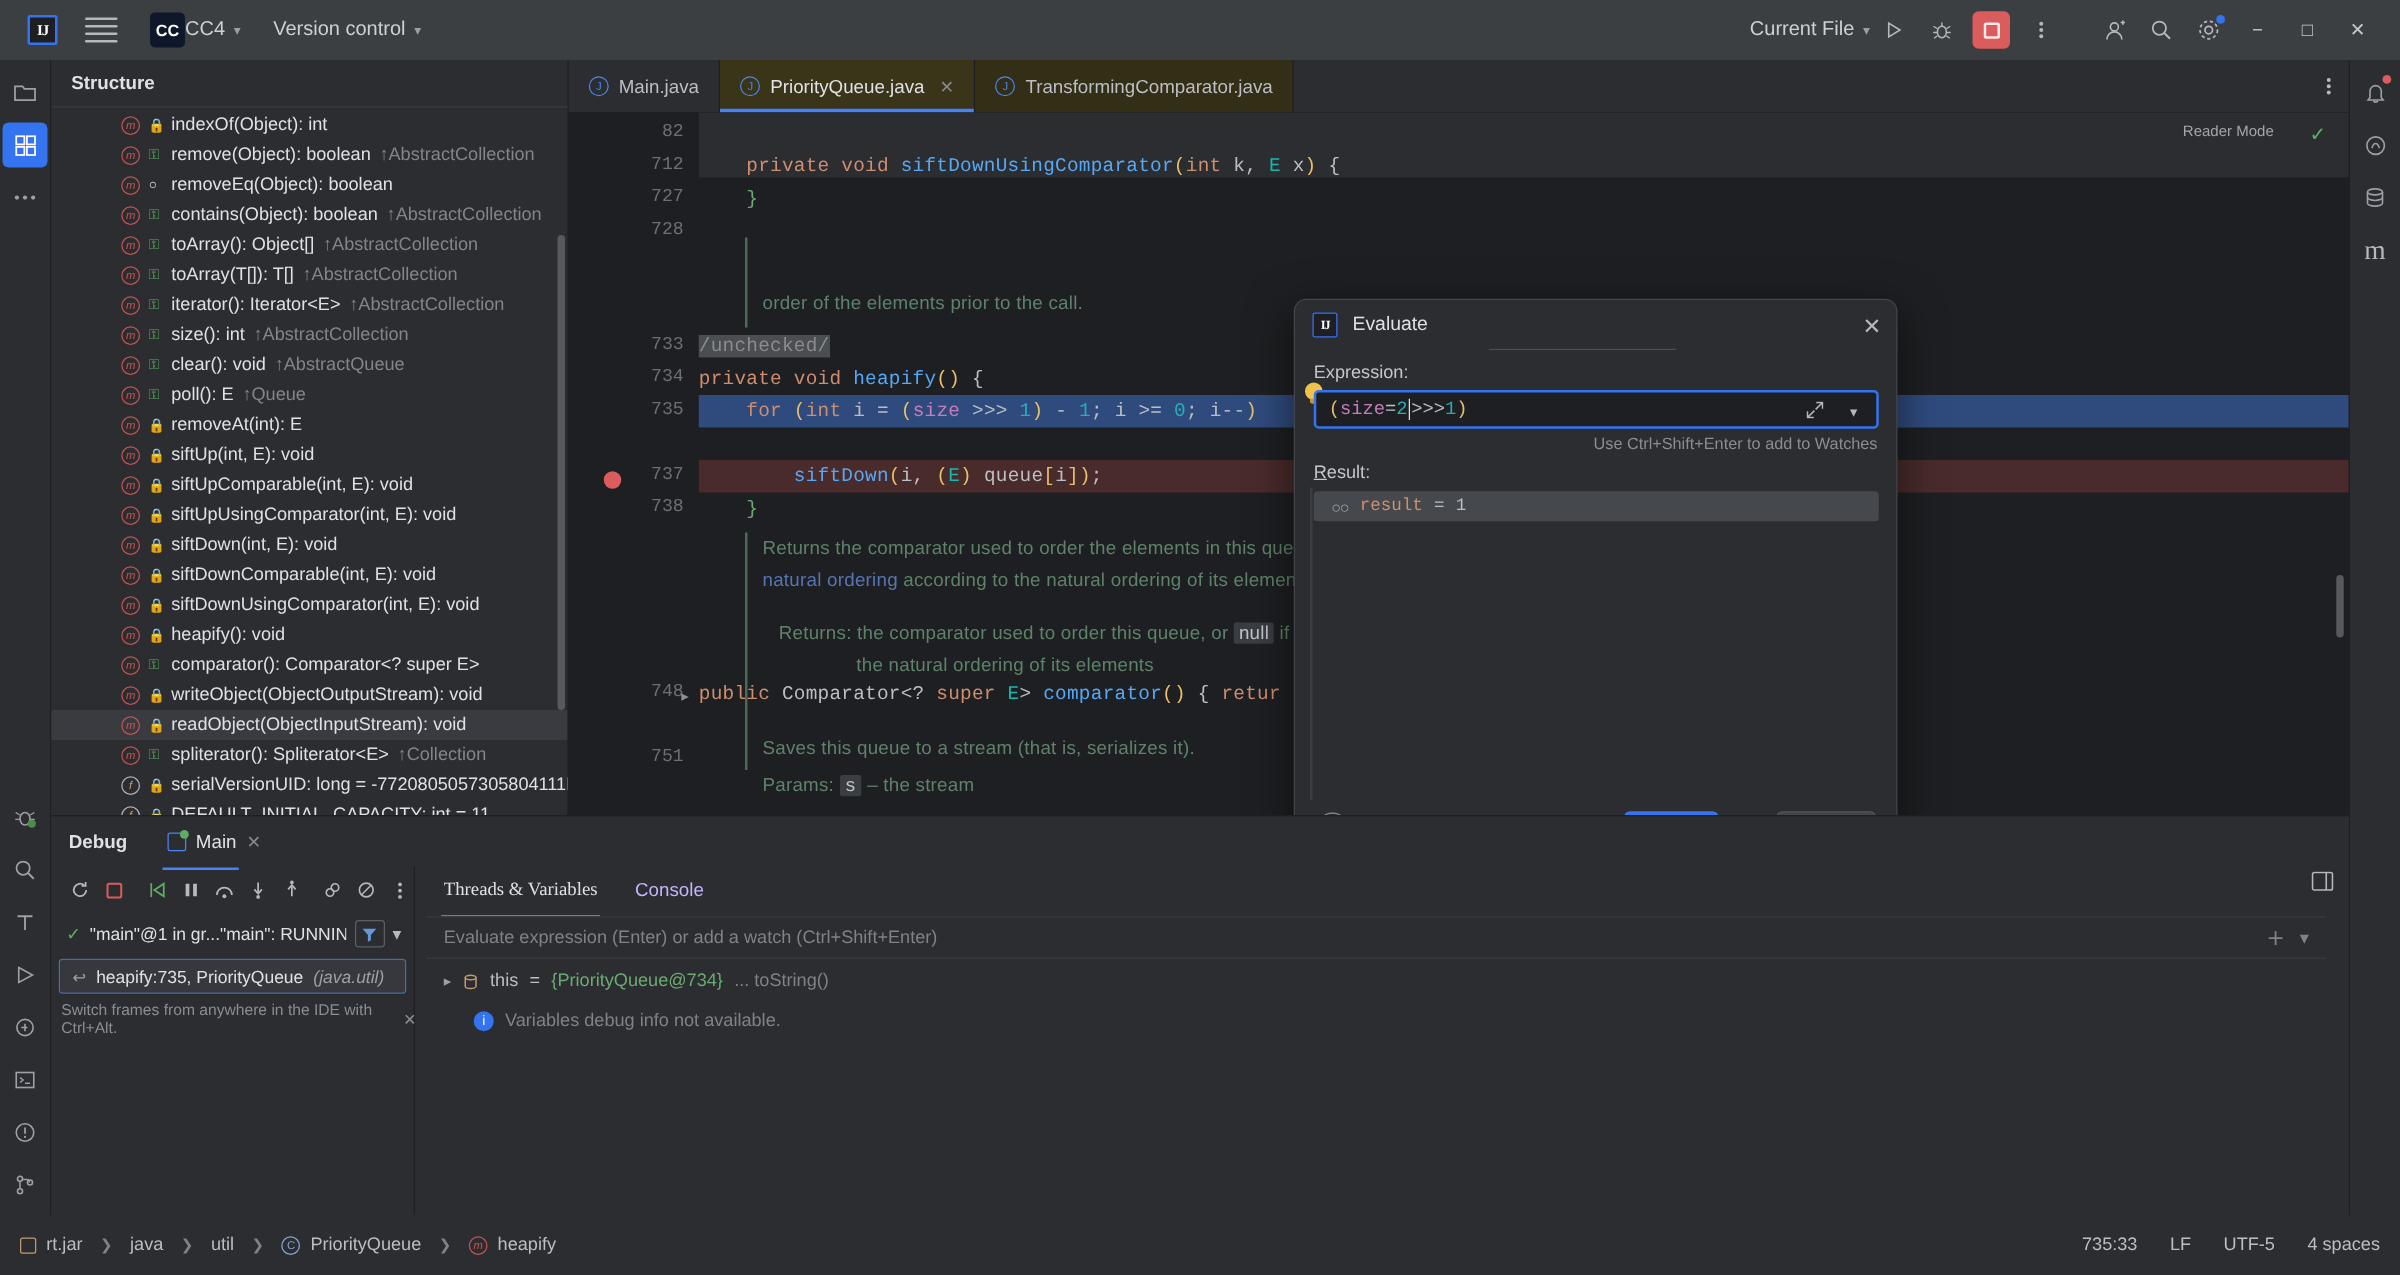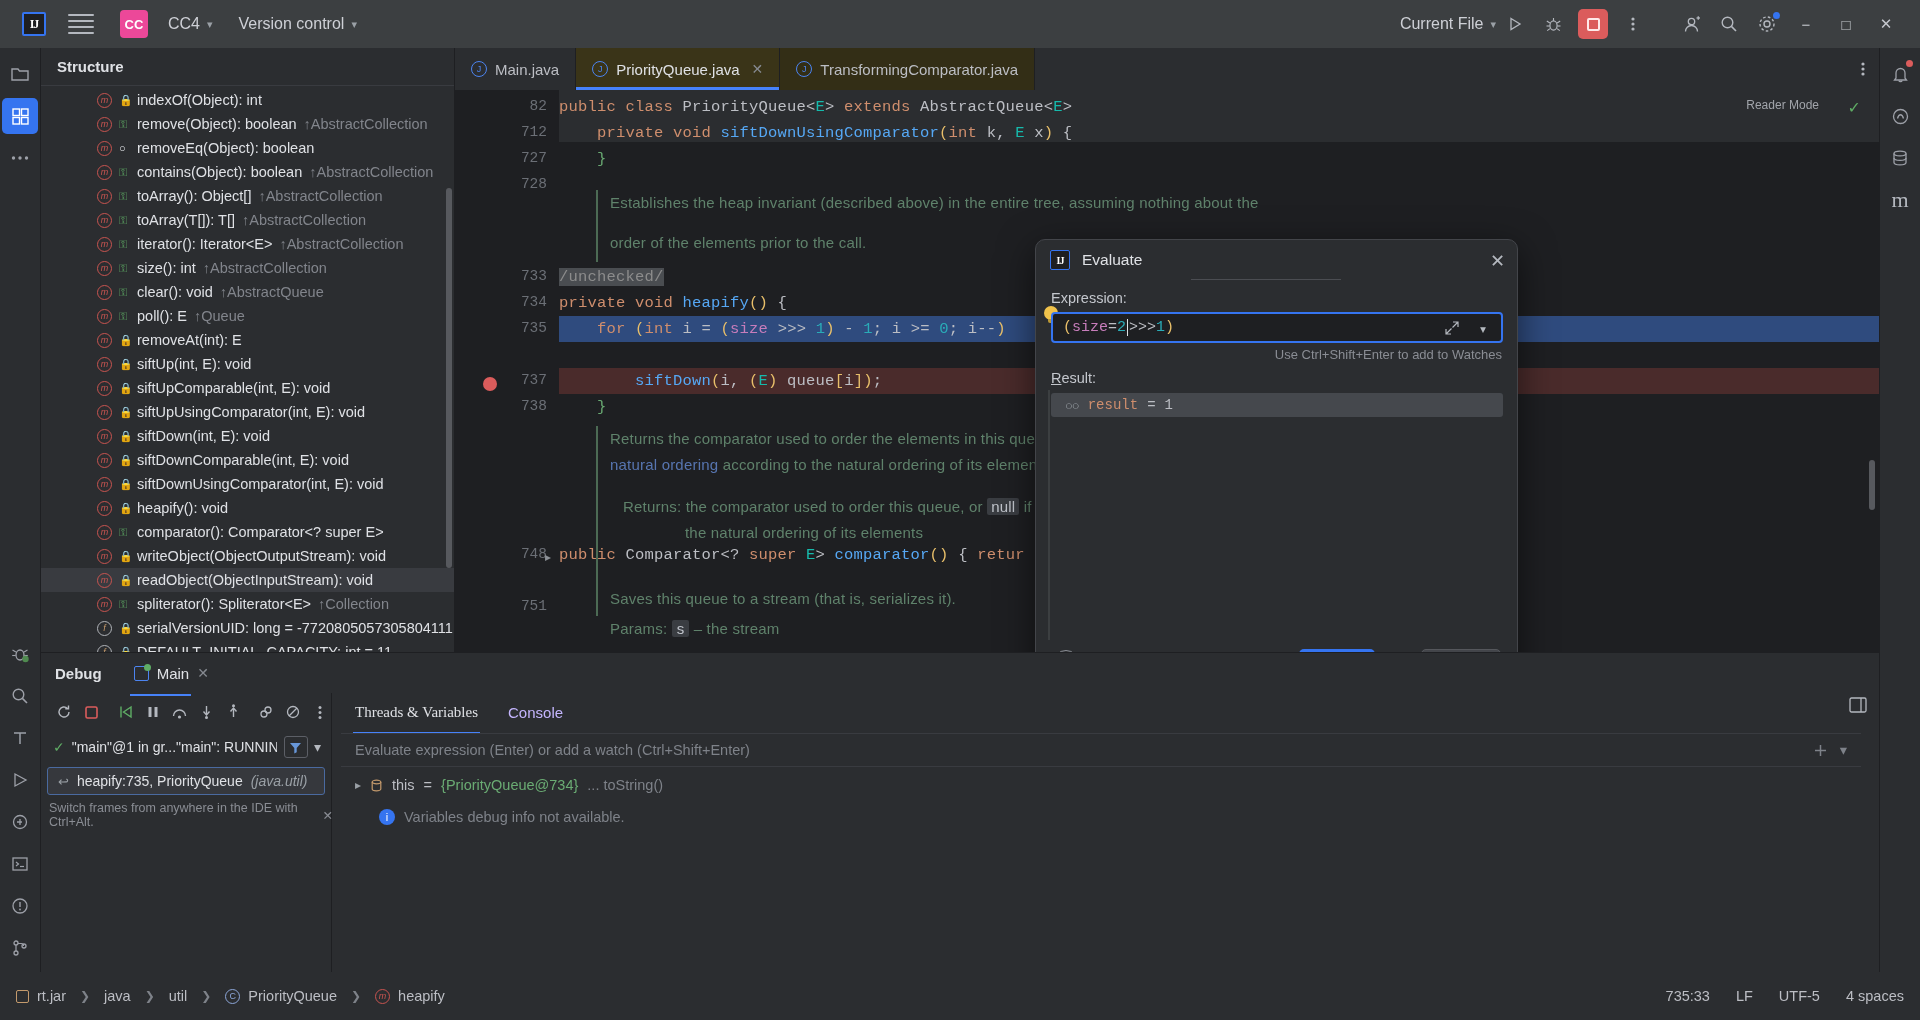--- a/index.html
+++ b/index.html
@@ -21,23 +21,23 @@
   .ij-logo {
     width: 24px; height: 24px; margin-left: 22px; margin-right: 22px;
     border: 2px solid #3574f0; background: #1e1f22; border-radius: 2px;
     display: flex; align-items: center; justify-content: center;
     font-family: "Liberation Serif", serif; font-size: 12px; font-weight: bold;
     color: #fff; letter-spacing: -1px;
   }
   .burger { width: 26px; height: 22px; margin-right: 26px; display:flex; flex-direction: column; justify-content: center; gap:4px; cursor: pointer;}
   .burger i { display:block; height:2px; background:#b4b8bf; border-radius:1px;}
   .proj-badge {
-    width: 28px; height: 28px; background: #ec4899; border-radius: 4px;
+    width: 28px; height: 28px; background: #0f172a; border-radius: 4px;
     display:flex; align-items:center; justify-content:center;
-    font-size: 13px; font-weight: bold; color: #fff; margin-right: 20px;
+    font-size: 13px; font-weight: bold; color: #fff; margin-right: 0;
   }
   .proj-name { font-size: 16px; color: #ced0d6; margin-right: 7px; }
   .chev { color: #9aa0a6; font-size: 11px; }
   .vcs-label { font-size: 16px; color: #ced0d6; margin-left: 26px; margin-right: 7px; }
   .tb-right { margin-left: auto; display: flex; align-items: center; padding-right: 14px; gap: 0; }
   .runcfg { font-size: 16px; color: #ced0d6; margin-right: 7px; }
   .tb-icon {
     width: 34px; height: 34px; display:flex; align-items:center; justify-content:center;
     color:#b4b8bf; cursor:pointer; border-radius:4px; margin: 0 2px;
   }
@@ -648,25 +648,23 @@
 
       <div style="position:absolute;left:104px;top:0;width:1320px;height:52px;background:#2b2d30"></div>
 
       <div class="hlline full" style="top:226px"></div>
 
       <div class="bpline" style="top:278px"></div>
 
       <div class="docbar" style="left:141px; top:100px; height:72px"></div>
       <div class="docbar" style="left:141px; top:336px; height:190px"></div>
 
-      <div class="codeline" style="top:8px"><span class="kw">public class </span><span class="id">PriorityQueue&lt;</span><span class="gen">E</span><span class="id">&gt; </span><span class="kw">extends </span><span class="id">AbstractQueue&lt;</span><span class="gen">E</span><span class="id">&gt;</span></div>
       <div class="codeline" style="top:34px">    <span class="kw">private void </span><span class="fn">siftDownUsingComparator</span><span class="par">(</span><span class="kw">int </span><span class="id">k</span><span class="id">, </span><span class="gen">E</span><span class="id"> x</span><span class="par">)</span><span class="br0"> {</span></div>
       <div class="codeline" style="top:60px">    <span style="color:#6aab73">}</span></div>
 
-      <div class="codeline doc" style="top:104px; left:155px; font-family:'Liberation Sans',sans-serif; font-size:15px">Establishes the heap invariant (described above) in the entire tree, assuming nothing about the</div>
       <div class="codeline doc" style="top:144px; left:155px; font-family:'Liberation Sans',sans-serif; font-size:15px">order of the elements prior to the call.</div>
 
       <div class="codeline" style="top:178px"><span class="unchecked-hl codetag">/unchecked/</span></div>
       <div class="codeline" style="top:204px"><span class="kw">private void </span><span class="fn">heapify</span><span class="par">()</span><span class="br0"> {</span></div>
       <div class="codeline" style="top:230px">    <span class="kw">for </span><span class="par">(</span><span class="kw">int </span><span class="id">i </span><span class="id">= </span><span class="par">(</span><span class="fld">size </span><span class="id">&gt;&gt;&gt; </span><span class="num">1</span><span class="par">)</span><span class="id"> - </span><span class="num">1</span><span class="id">; i &gt;= </span><span class="num">0</span><span class="id">; i--</span><span class="par">)</span></div>
       <div class="codeline" style="top:282px">        <span class="fn">siftDown</span><span class="par">(</span><span class="id">i, </span><span class="par">(</span><span class="gen">E</span><span class="par">)</span><span class="id"> queue</span><span class="par">[</span><span class="id">i</span><span class="par">]</span><span class="par">)</span><span class="id">;</span></div>
       <div class="codeline" style="top:308px">    <span style="color:#6aab73">}</span></div>
 
       <div class="codeline doc" style="top:340px; left:155px; font-family:'Liberation Sans',sans-serif; font-size:15px"><span>Returns the comparator used to order the elements in this queue, or</span></div>
       <div class="codeline doc" style="top:366px; left:155px; font-family:'Liberation Sans',sans-serif; font-size:15px"><span class="doclink">natural ordering</span> <span style="display:inline">according to the natural ordering of its elements.</span></div>

